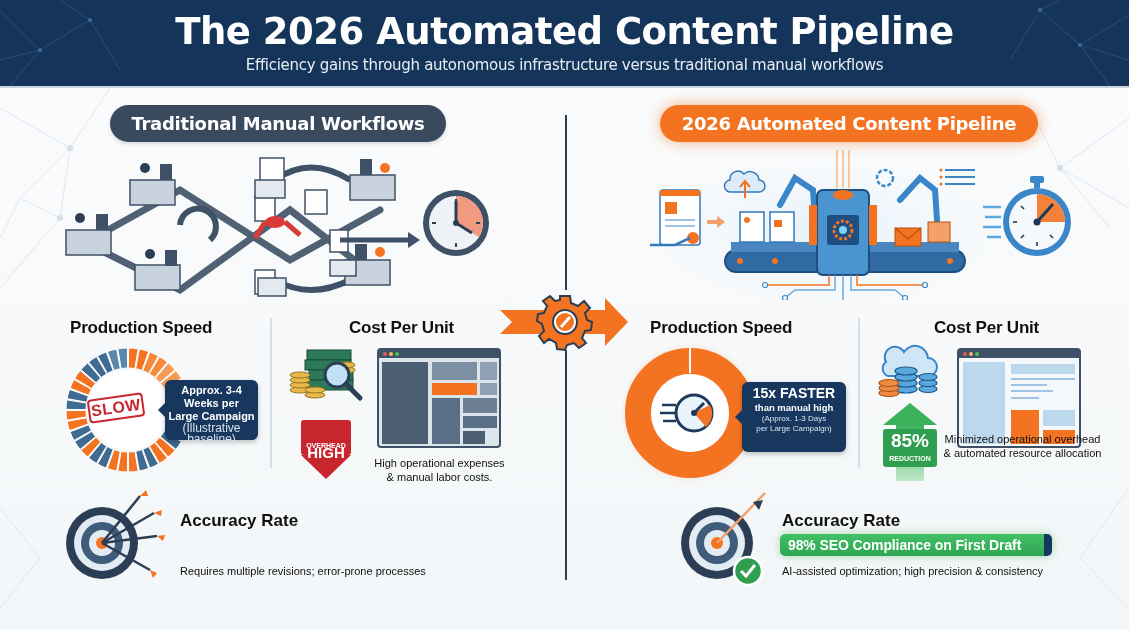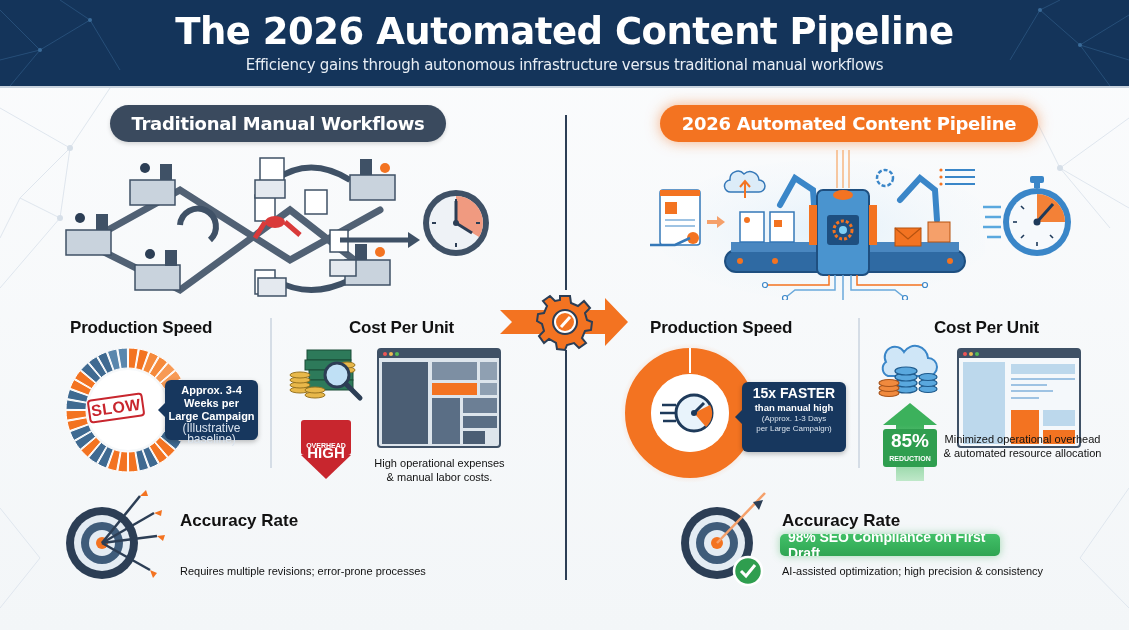--- a/index.html
+++ b/index.html
@@ -486,19 +486,19 @@
     <circle cx="42" cy="55" r="21" fill="#3f5c7a"></circle>
     <circle cx="42" cy="55" r="13" fill="#e4ecf3"></circle>
     <circle cx="42" cy="55" r="6" fill="#f37321"></circle>
     <line x1="42" y1="55" x2="90" y2="5" stroke="#f5a06a" stroke-width="2.5"></line>
     <path d="M78 14 l10 -2 l-4 10 z" fill="#2c3e55"></path>
     <circle cx="73" cy="83" r="14" fill="#2f9e4f" stroke="#fff" stroke-width="2.5"></circle>
     <path d="M66 83 L71 88 L80 77" fill="none" stroke="#fff" stroke-width="3"></path>
   </svg>
 
   <div class="acc-title" style="left:782px;top:511px;">Accuracy Rate</div>
-  <div class="acc-bar" style="left:780px;top:534px;width:220px;box-shadow:0 0 8px rgba(60,177,92,.45);">
+  <div class="acc-bar" style="left:780px;top:534px;width:272px;box-shadow:0 0 8px rgba(60,177,92,.45);">
     <div class="fill" style="width:264px;">98% SEO Compliance on First Draft</div>
     <div class="rest" style="flex:1;"></div>
   </div>
   <div class="acc-note" style="left:782px;top:565px;">AI-assisted optimization; high precision &amp; consistency</div>
 
 </div>
 
 </body></html>

